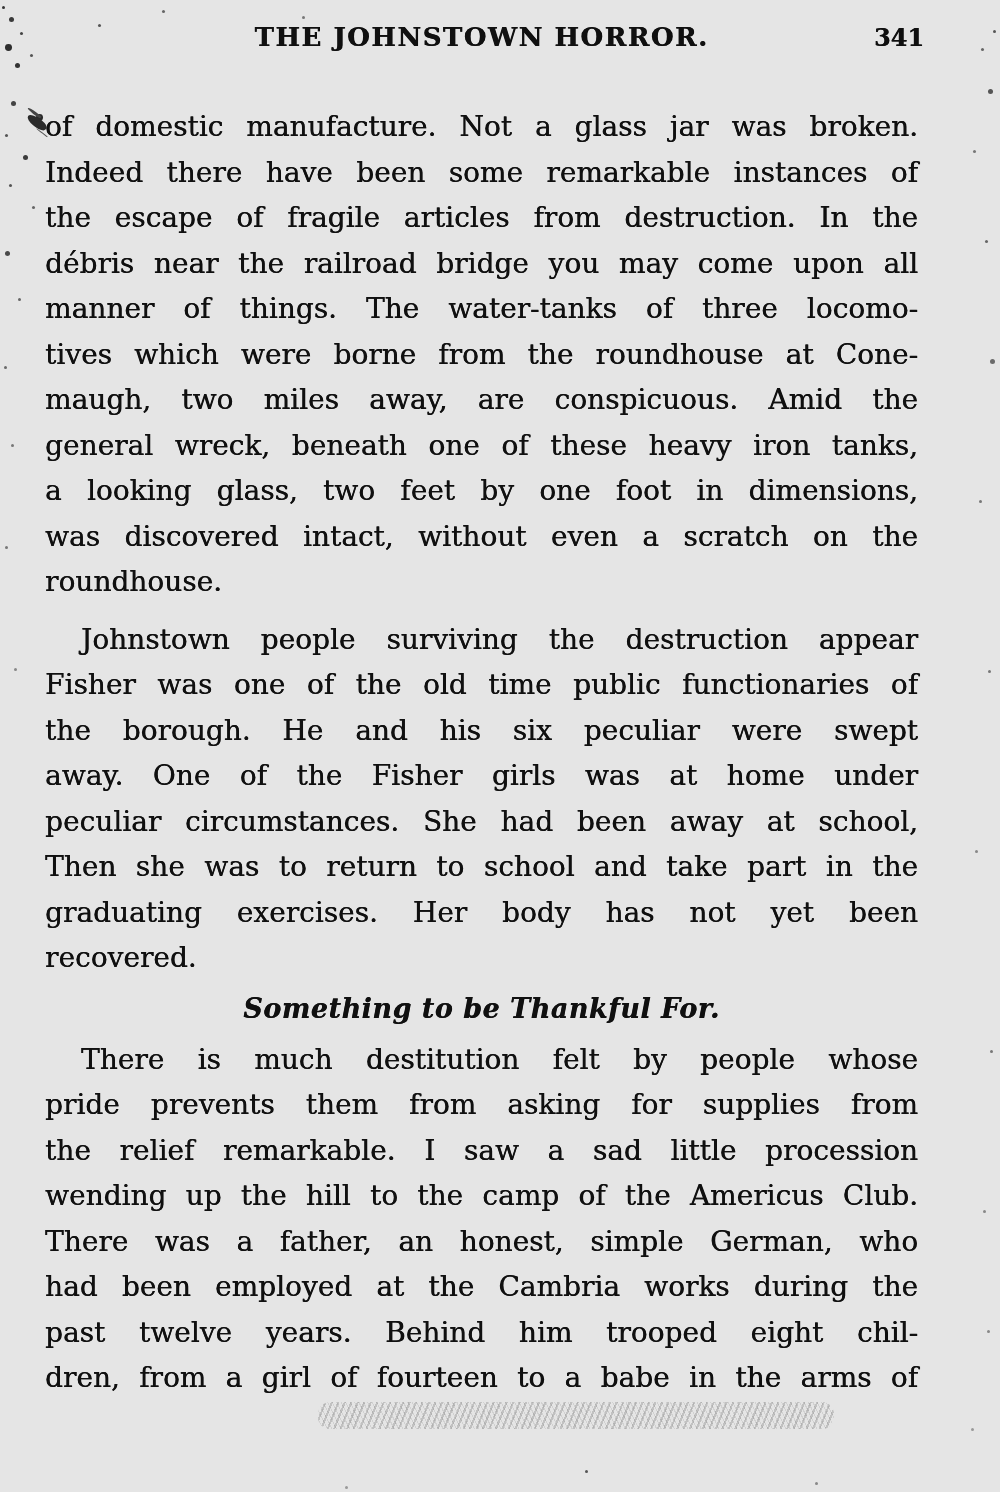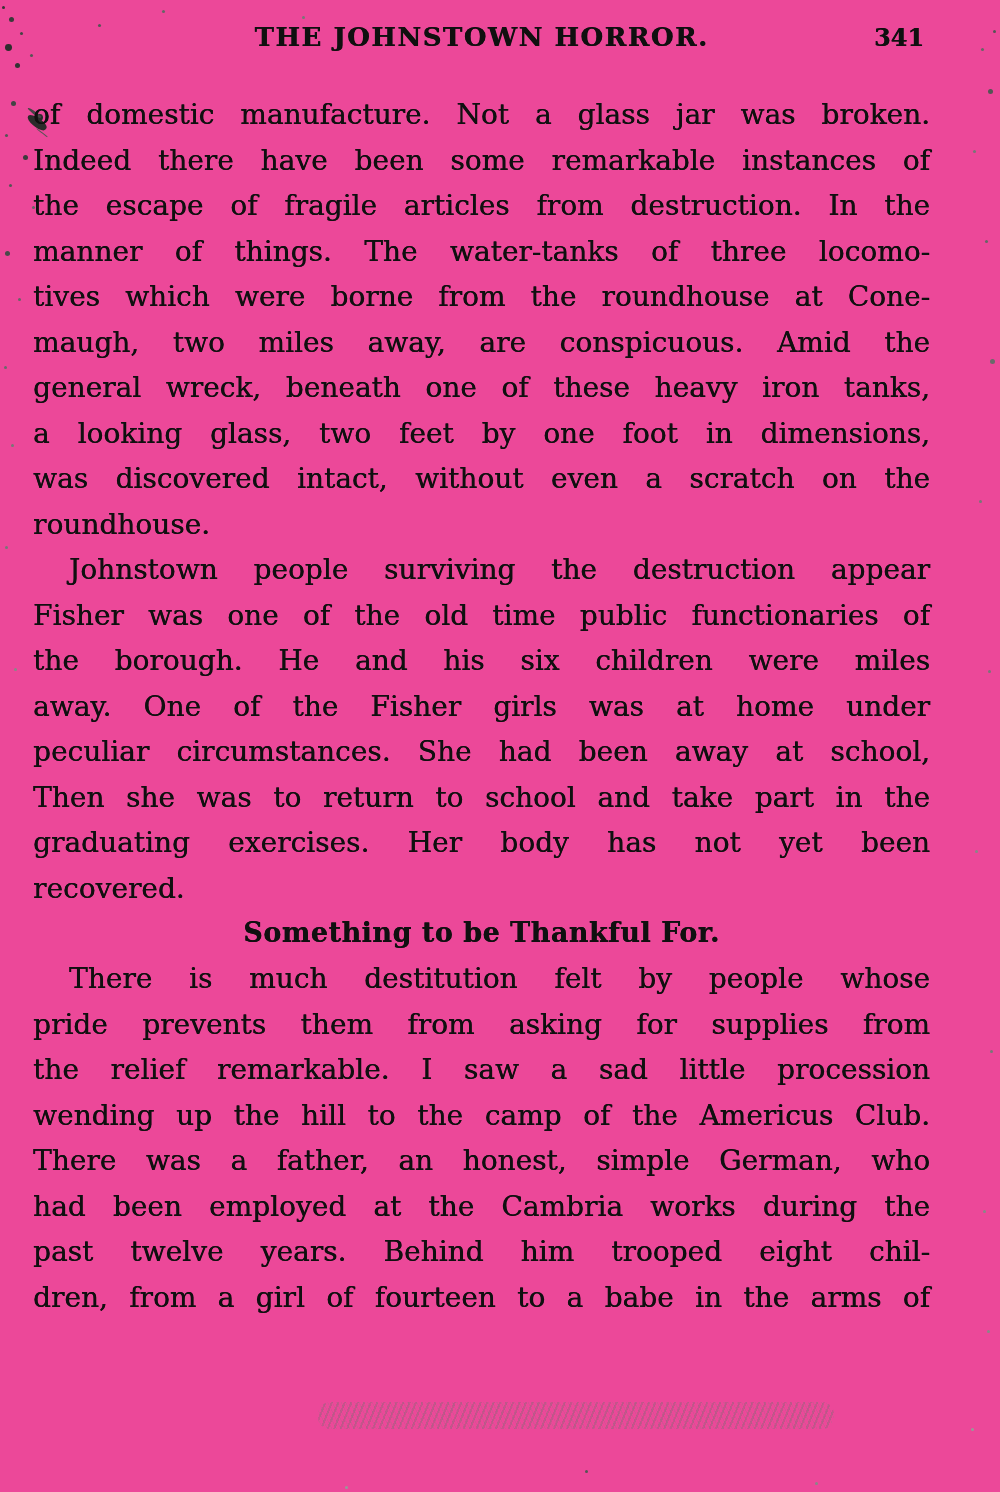--- a/index.html
+++ b/index.html
@@ -1,19 +1,19 @@
 <!DOCTYPE html>
 <html><head>
 <meta charset="utf-8">
 <style>
   html,body{margin:0;padding:0;background:#ffffff;}
   .page{
     position:relative;
     width:1000px;height:1492px;
-    background:#ec4899;
+    background:#e5e5e5;
     overflow:hidden;
     font-family:"DejaVu Serif", serif;
     color:#101010;
   }
   
   .running-header{
     position:absolute;left:33px;top:22px;width:897px;
     text-align:center;
     font-weight:700;font-size:26px;letter-spacing:1.5px;
     text-shadow:0.4px 0 0 currentColor;
@@ -21,34 +21,35 @@
   .page-number{
     position:absolute;right:6px;top:1px;
     font-size:24px;letter-spacing:0;
   }
   
   .body-text{
     position:absolute;left:33px;top:92px;width:897px;
     font-size:28px;line-height:45.5px;
     text-shadow:0.35px 0 0 currentColor;
   }
-  p.paragraph{margin:0;}
+  p.paragraph{margin:12px;}
   .line{
     display:block;
     text-align:justify;
     text-align-last:justify;
   }
   .line.end{text-align-last:left;}
   .line.first{text-indent:36px;}
   .section-heading{
     margin:6px 0 7px 0;
     text-align:center;
     font-weight:700;
     font-size:27px;line-height:32px;
     letter-spacing:0.5px;
+    font-style:italic;
   }
   
   .artifact{position:absolute;pointer-events:none;}
   .corner-speckles{
     left:2px;top:6px;width:3px;height:3px;background:#333;border-radius:50%;
     box-shadow:
       8px 12px 0 1px #3a3a3a, 18px 26px 0 #444, 5px 40px 0 2px #2e2e2e,
       14px 58px 0 1px #333, 28px 48px 0 #555, 36px 110px 0 2px #2a2a2a,
       10px 96px 0 1px #444, 3px 128px 0 #555, 22px 150px 0 1px #3c3c3c,
       7px 178px 0 #555, 30px 200px 0 #666, 4px 246px 0 1px #4a4a4a,
@@ -95,33 +96,34 @@
     <span>THE JOHNSTOWN HORROR.</span>
     <span class="page-number">341</span>
   </header>
 
   <main class="body-text">
 
     <p class="paragraph">
       <span class="line">of domestic manufacture. Not a glass jar was broken.</span>
       <span class="line">Indeed there have been some remarkable instances of</span>
       <span class="line">the escape of fragile articles from destruction. In the</span>
+      <span class="line">débris near the railroad bridge you may come upon all</span>
       <span class="line">manner of things. The water-tanks of three locomo-</span>
       <span class="line">tives which were borne from the roundhouse at Cone-</span>
       <span class="line">maugh, two miles away, are conspicuous. Amid the</span>
       <span class="line">general wreck, beneath one of these heavy iron tanks,</span>
       <span class="line">a looking glass, two feet by one foot in dimensions,</span>
       <span class="line">was discovered intact, without even a scratch on the</span>
       <span class="line end">roundhouse.</span>
     </p>
 
     <p class="paragraph">
       <span class="line first">Johnstown people surviving the destruction appear</span>
       <span class="line">Fisher was one of the old time public functionaries of</span>
-      <span class="line">the borough. He and his six children were miles</span>
+      <span class="line">the borough. He and his six peculiar were swept</span>
       <span class="line">away. One of the Fisher girls was at home under</span>
       <span class="line">peculiar circumstances. She had been away at school,</span>
       <span class="line">Then she was to return to school and take part in the</span>
       <span class="line">graduating exercises. Her body has not yet been</span>
       <span class="line end">recovered.</span>
     </p>
 
     <h2 class="section-heading">Something to be Thankful For.</h2>
 
     <p class="paragraph">

